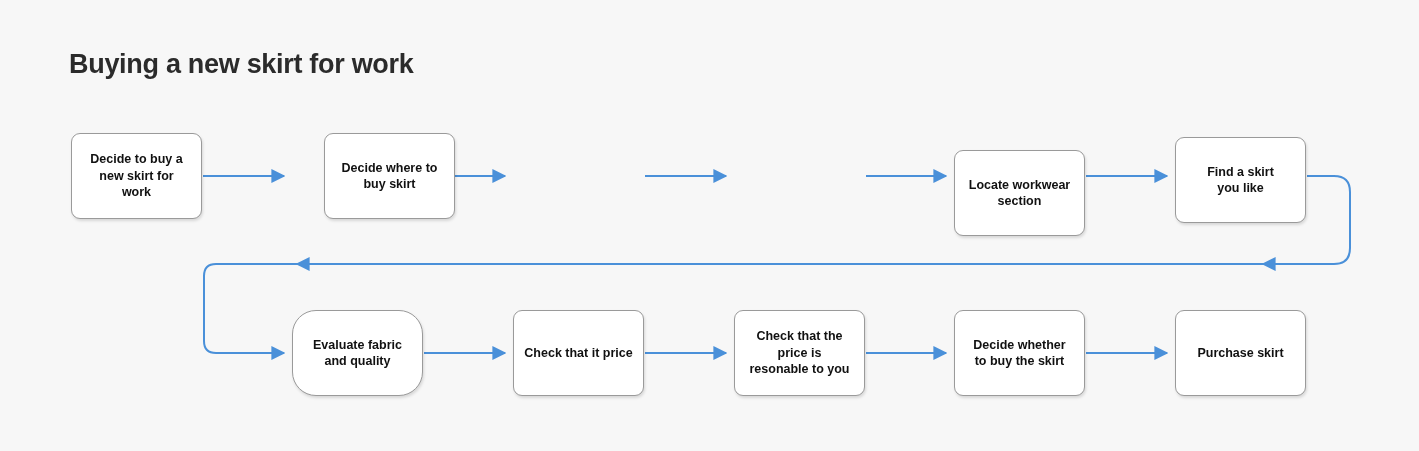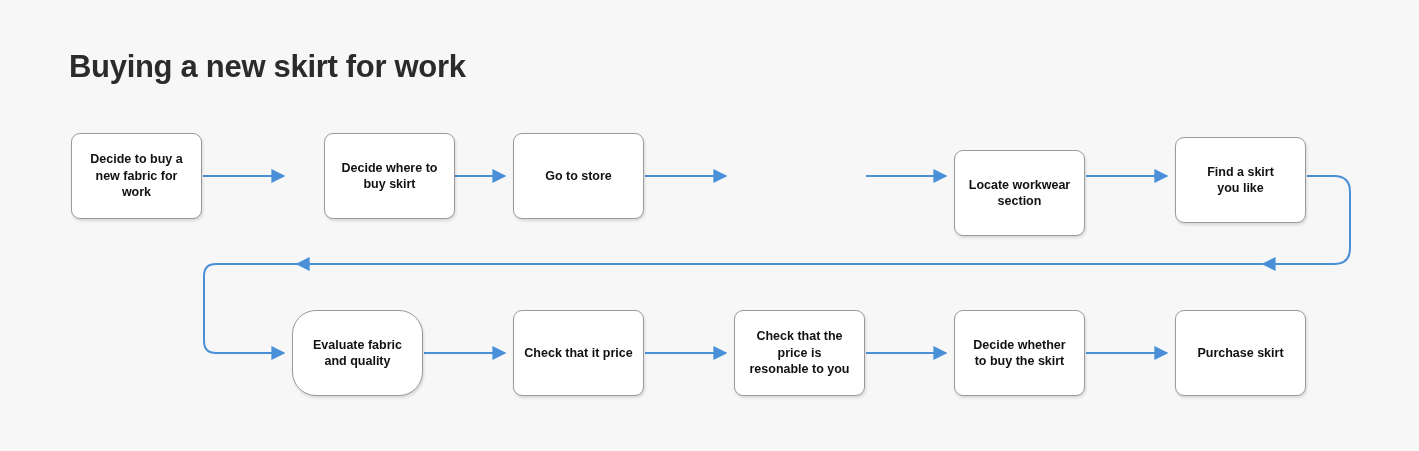--- a/index.html
+++ b/index.html
@@ -16,21 +16,21 @@
   .canvas {
     position: relative;
     width: 1419px;
     height: 451px;
     background: #f7f7f7;
   }
   .page-title {
     position: absolute;
     left: 69px;
     top: 49px;
-    font-size: 31px;
+    font-size: 27px;
     font-weight: bold;
     color: #2b2b2b;
     letter-spacing: -0.3px;
     white-space: nowrap;
   }
   .flow-svg {
     position: absolute;
     left: 0;
     top: 0;
     width: 1419px;
@@ -86,29 +86,26 @@
 
       <line x1="424" y1="353" x2="505" y2="353" marker-end="url(#arrow-r)"></line>
       <line x1="645" y1="353" x2="726" y2="353" marker-end="url(#arrow-r)"></line>
       <line x1="866" y1="353" x2="946" y2="353" marker-end="url(#arrow-r)"></line>
       <line x1="1086" y1="353" x2="1167" y2="353" marker-end="url(#arrow-r)"></line>
     </g>
   </svg>
 
   <div class="node" style="left:71px;  top:133px;">
     <span class="node-label">Decide to buy a
-new fabric for
+new skirt for
 work</span>
   </div>
   <div class="node" style="left:292px; top:133px;margin-left:32px;">
     <span class="node-label">Decide where to
 buy skirt</span>
-  </div>
-  <div class="node" style="left:513px; top:133px;">
-    <span class="node-label">Go to store</span>
   </div>
   <div class="node" style="left:954px; top:150px;">
     <span class="node-label">Locate workwear
 section</span>
   </div>
   <div class="node" style="left:1175px;top:137px;">
     <span class="node-label">Find a skirt
 you like</span>
   </div>
 

